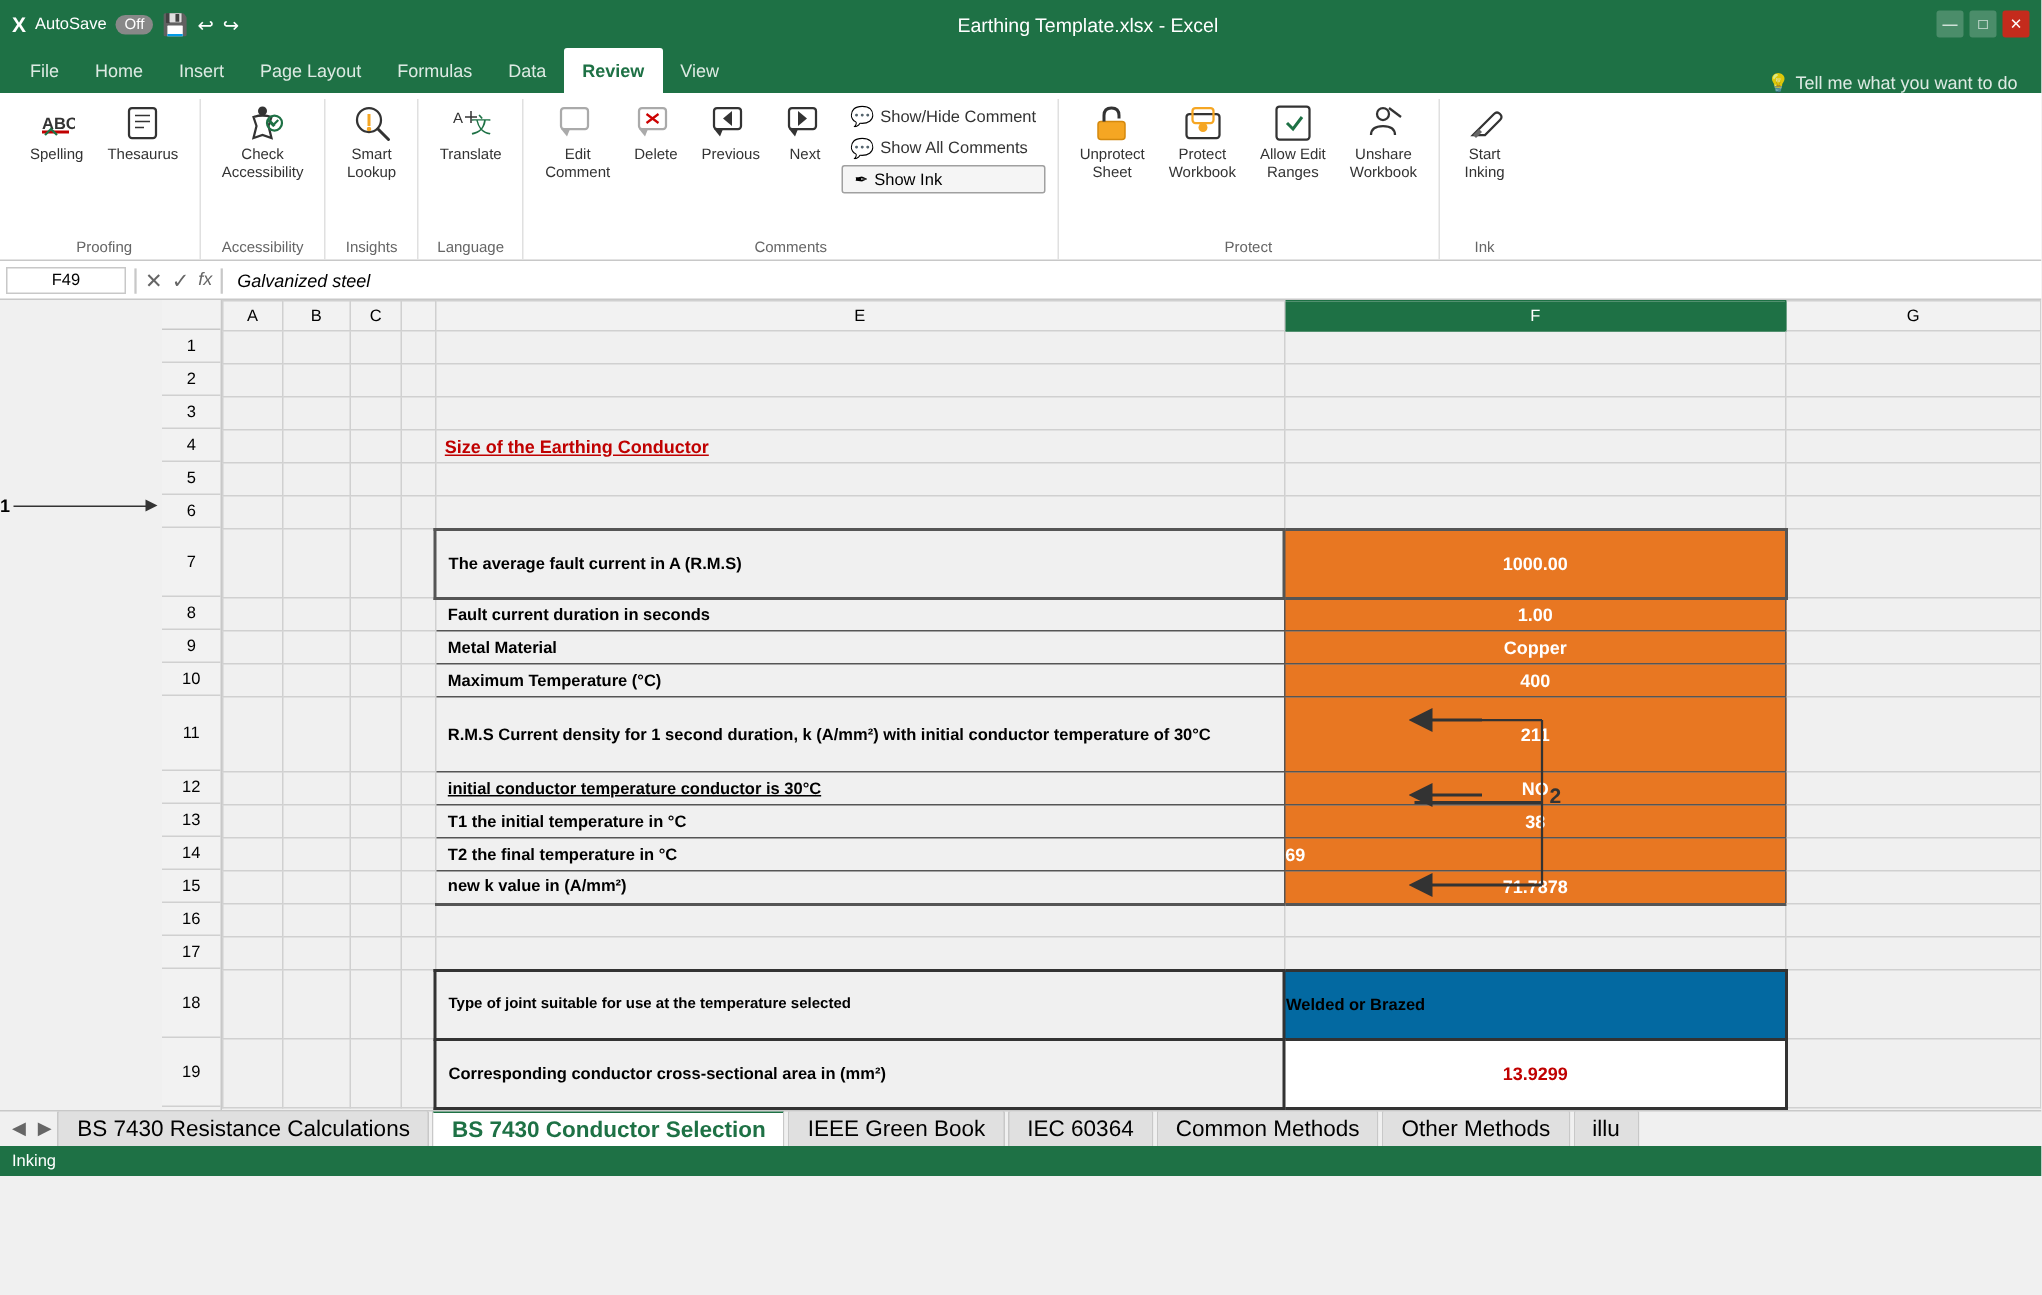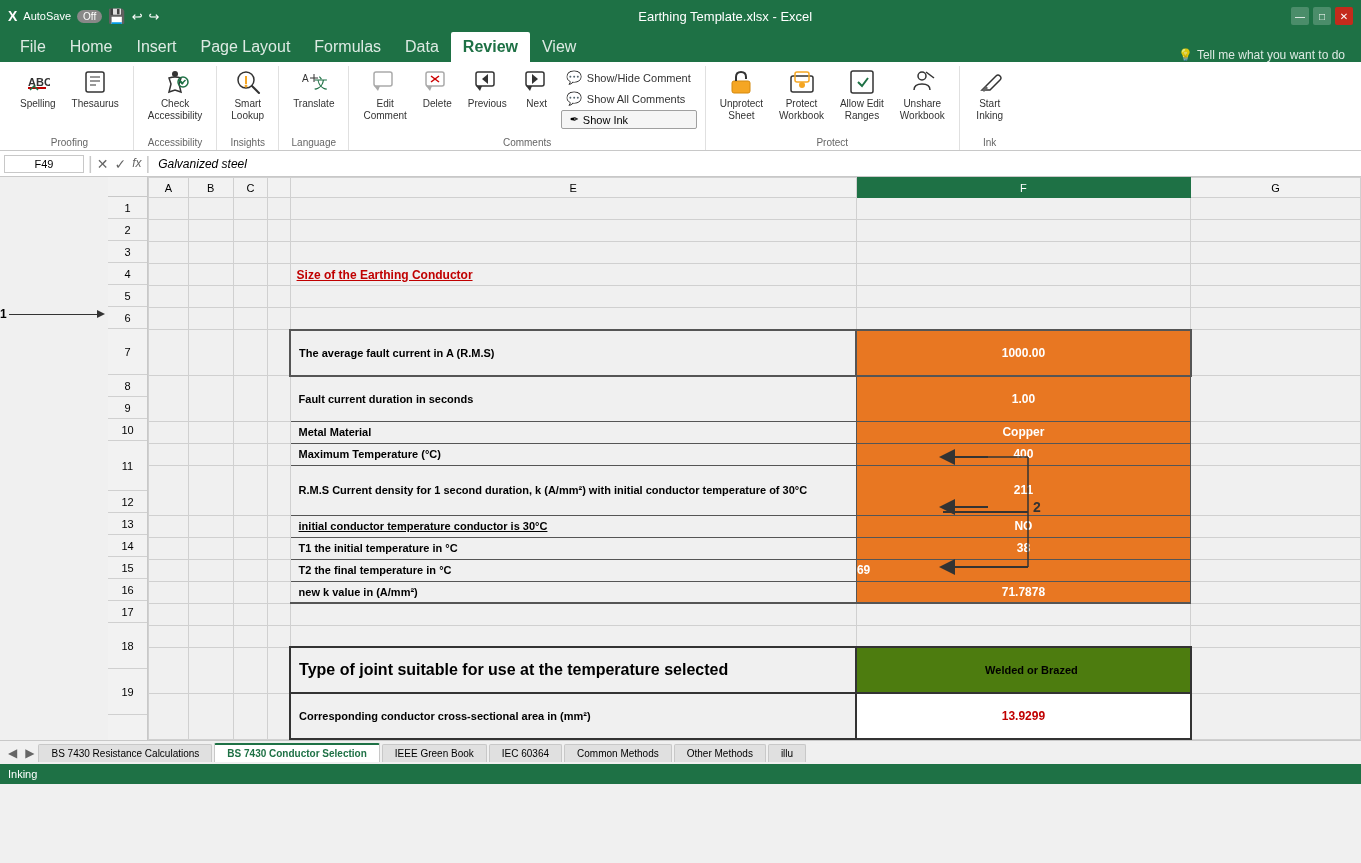--- a/index.html
+++ b/index.html
@@ -24,40 +24,40 @@
     .ribbon-tabs {
       background: #1e7145;
       display: flex;
       align-items: flex-end;
       padding: 0 8px;
       height: 30px;
     }
     .ribbon-tab {
       padding: 4px 12px;
       color: rgba(255,255,255,0.85);
-      font-size: 16px;
+      font-size: 12px;
       cursor: pointer;
       border-radius: 2px 2px 0 0;
       height: 100%;
       display: flex;
       align-items: center;
     }
     .ribbon-tab.active {
       background: white;
       color: #1e7145;
       font-weight: 600;
     }
 
     .ribbon-content {
       background: white;
       border-bottom: 1px solid #c8c8c8;
       display: flex;
       align-items: stretch;
       padding: 4px 6px 0 6px;
-      height: 89px;
+      height: 112px;
     }
     .ribbon-group {
       display: flex;
       flex-direction: column;
       align-items: center;
       border-right: 1px solid #e0e0e0;
       padding: 0 8px;
       min-width: 60px;
     }
     .ribbon-group:last-child { border-right: none; }
@@ -156,21 +156,21 @@
       padding: 0 4px;
       gap: 0;
       overflow: hidden;
     }
     .sheet-nav { font-size: 12px; color: #666; padding: 0 4px; cursor: pointer; }
     .sheet-tab {
       padding: 3px 12px;
       border: 1px solid #c8c8c8;
       border-bottom: none;
       background: #e0e0e0;
-      font-size: 10px;
+      font-size: 15px;
       cursor: pointer;
       margin-right: 2px;
       border-radius: 2px 2px 0 0;
       white-space: nowrap;
     }
     .sheet-tab.active {
       background: white;
       color: #1e7145;
       font-weight: 600;
       border-top: 2px solid #1e7145;
@@ -564,21 +564,21 @@
           <td style="border:2px solid #555;padding:4px 8px;font-weight:bold;font-size:11px;vertical-align:middle;">The average fault current in A (R.M.S)</td>
           <td style="background:#e87722;color:white;text-align:center;border:2px solid #555;font-size:12px;font-weight:bold;vertical-align:middle;">1000.00</td>
           <td style="border:1px solid #d0d0d0;"></td>
         </tr>
 
         <tr>
           <td style="height:22px;border:1px solid #d0d0d0;"></td>
           <td style="border:1px solid #d0d0d0;"></td>
           <td style="border:1px solid #d0d0d0;"></td>
           <td style="border:1px solid #d0d0d0;"></td>
-          <td style="border:1px solid #555;border-top:none;padding:16px 8px;font-weight:bold;font-size:11px;">Fault current duration in seconds</td>
+          <td style="border:1px solid #555;border-top:none;padding:4px 8px;font-weight:bold;font-size:11px;">Fault current duration in seconds</td>
           <td style="background:#e87722;color:white;text-align:center;border:1px solid #555;border-top:none;font-size:12px;font-weight:bold;">1.00</td>
           <td style="border:1px solid #d0d0d0;"></td>
         </tr>
 
         <tr>
           <td style="height:22px;border:1px solid #d0d0d0;"></td>
           <td style="border:1px solid #d0d0d0;"></td>
           <td style="border:1px solid #d0d0d0;"></td>
           <td style="border:1px solid #d0d0d0;"></td>
           <td style="border:1px solid #555;border-top:none;padding:4px 8px;font-weight:bold;font-size:11px;">Metal Material</td>
@@ -664,22 +664,22 @@
           <td style="border:1px solid #d0d0d0;"></td>
           <td style="border:1px solid #d0d0d0;"></td>
           <td style="border:1px solid #d0d0d0;"></td>
         </tr>
 
         <tr>
           <td style="height:46px;border:1px solid #d0d0d0;"></td>
           <td style="border:1px solid #d0d0d0;"></td>
           <td style="border:1px solid #d0d0d0;"></td>
           <td style="border:1px solid #d0d0d0;"></td>
-          <td style="border:2px solid #333;padding:4px 8px;font-weight:bold;font-size:16px;vertical-align:middle;margin-top:16px;">Type of joint suitable for use at the temperature selected</td>
-          <td style="background:#4d7c0f;text-align:center;border:2px solid #333;font-size:11px;font-weight:bold;vertical-align:middle;padding-left:16px;">Welded or Brazed</td>
+          <td style="border:2px solid #333;padding:4px 8px;font-weight:bold;font-size:10px;vertical-align:middle;margin-top:16px;">Type of joint suitable for use at the temperature selected</td>
+          <td style="background:#0369a1;text-align:left;border:2px solid #333;font-size:11px;font-weight:bold;vertical-align:middle;">Welded or Brazed</td>
           <td style="border:1px solid #d0d0d0;"></td>
         </tr>
 
         <tr>
           <td style="height:46px;border:1px solid #d0d0d0;"></td>
           <td style="border:1px solid #d0d0d0;"></td>
           <td style="border:1px solid #d0d0d0;"></td>
           <td style="border:1px solid #d0d0d0;"></td>
           <td style="border:2px solid #333;border-top:none;padding:4px 8px;font-weight:bold;font-size:11px;vertical-align:middle;">Corresponding conductor cross-sectional area in (mm²)</td>
           <td style="background:white;text-align:center;border:2px solid #333;border-top:none;font-size:12px;font-weight:bold;color:#c00000;vertical-align:middle;">13.9299</td>

